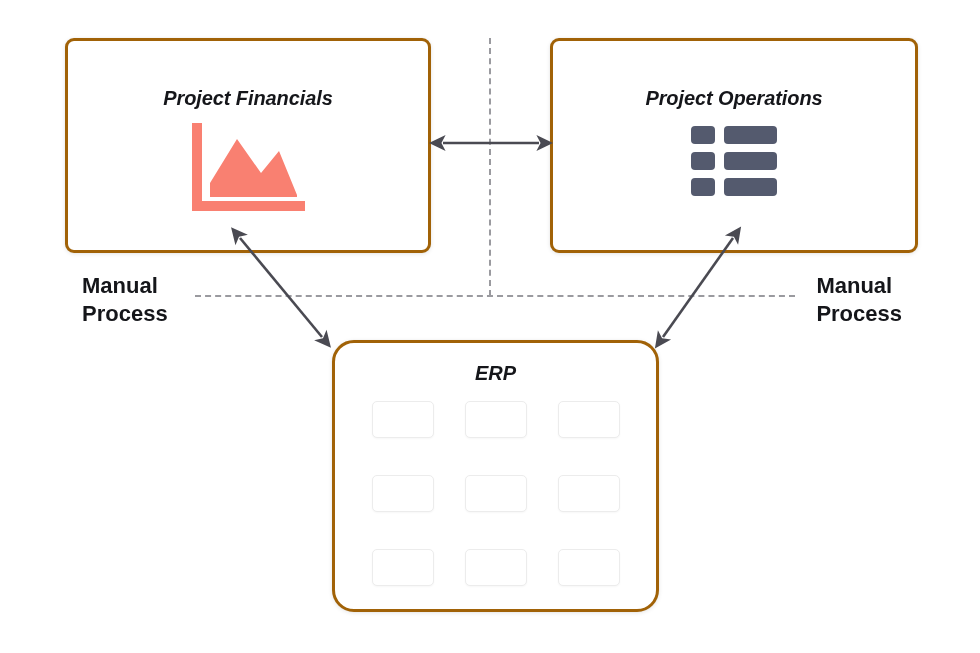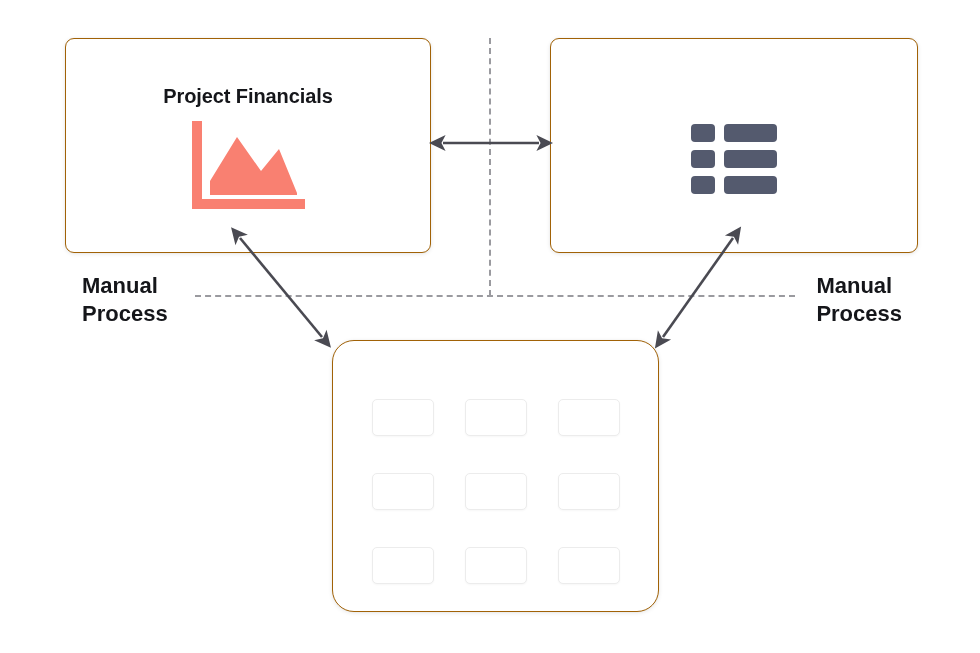--- a/index.html
+++ b/index.html
@@ -18,24 +18,25 @@
     position: absolute;
     inset: 0;
     width: 980px;
     height: 653px;
   }
 
   
   .card {
     position: absolute;
     background: #ffffff;
-    border: 1px solid #a16207;
+    border: 3px solid #a16207;
     border-radius: 9px;
     box-shadow: 0 1px 4px rgba(0,0,0,0.10), 0 0 0 0.5px rgba(0,0,0,0.02);
     box-sizing: border-box;
+    font-style: italic;
   }
   #card-financials {
     left: 65px;  top: 38px;  width: 366px; height: 215px;
   }
   #card-operations {
     left: 550px; top: 38px;  width: 368px; height: 215px;
   }
   #card-erp {
     left: 332px; top: 340px; width: 327px; height: 272px;
     border-radius: 22px;
@@ -167,38 +168,40 @@
 
     <svg id="icon-area-chart" viewBox="0 0 122 92">
 
       <path d="M5 2 h10 v78 h103 v10 H5 Z" fill="#f98071"></path>
 
       <path d="M23 62 L50 18 L74 52 L92 30 L110 74 L110 76 L23 76 Z" fill="#f98071"></path>
     </svg>
   </div>
 
   <div class="card" id="card-operations">
+    <div class="card-title">Project Operations</div>
 
     <div id="icon-list">
       <div class="list-row">
         <span class="list-sq"></span>
         <span class="list-bar"></span>
       </div>
       <div class="list-row">
         <span class="list-sq"></span>
         <span class="list-bar"></span>
       </div>
       <div class="list-row">
         <span class="list-sq"></span>
         <span class="list-bar"></span>
       </div>
     </div>
   </div>
 
   <div class="card" id="card-erp">
+    <div class="card-title">ERP</div>
 
     <div id="erp-grid">
       <div class="erp-cell"></div>
       <div class="erp-cell"></div>
       <div class="erp-cell"></div>
       <div class="erp-cell"></div>
       <div class="erp-cell"></div>
       <div class="erp-cell"></div>
       <div class="erp-cell"></div>
       <div class="erp-cell"></div>

